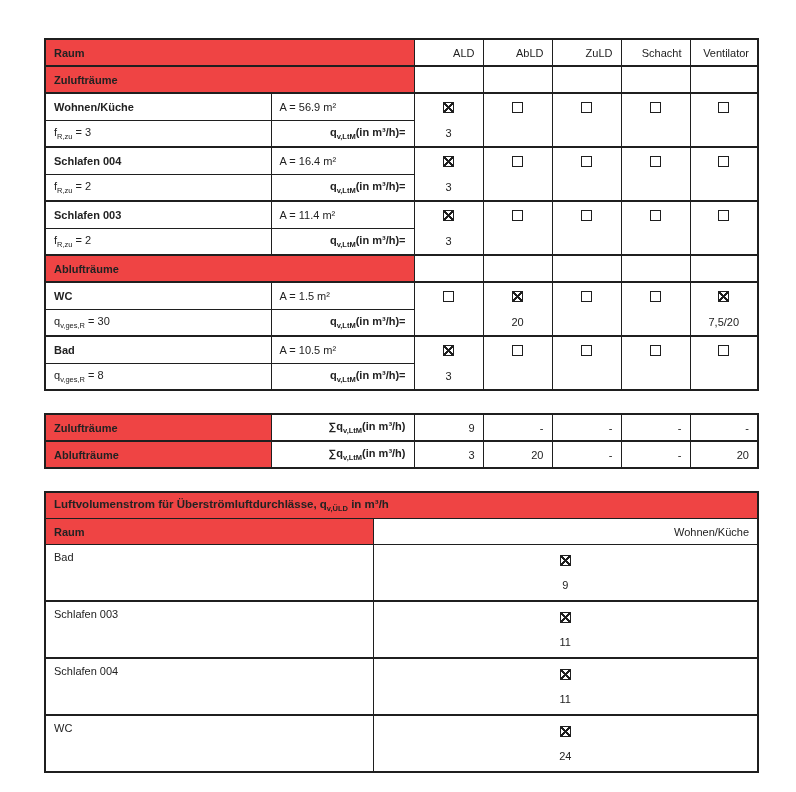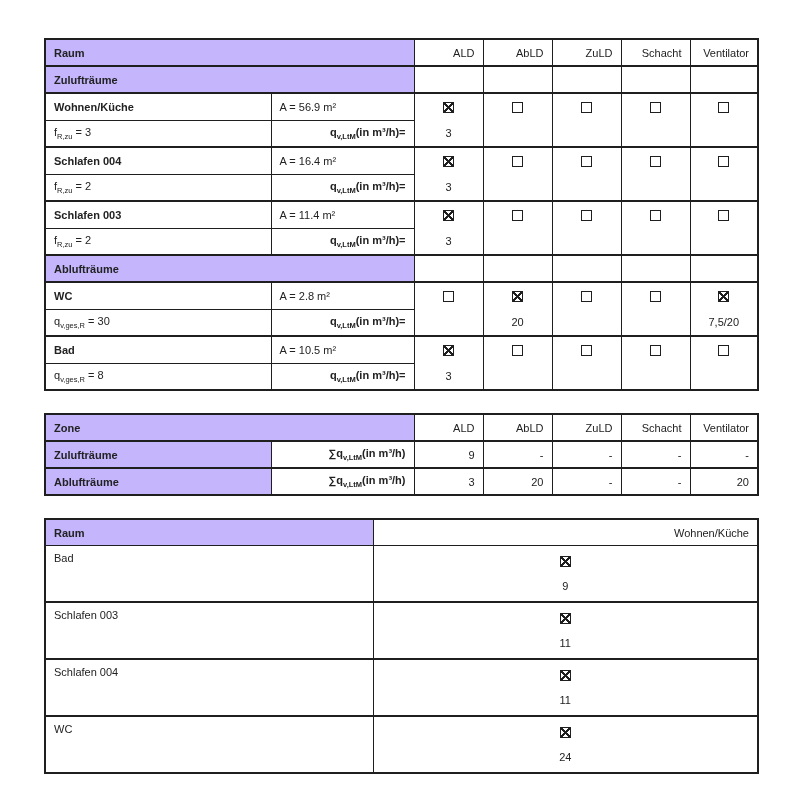--- a/index.html
+++ b/index.html
@@ -17,21 +17,21 @@
     padding:0 8px;
     font-size:11px;
     height:25px;
     vertical-align:middle;
     overflow:hidden;
     white-space:nowrap;
   }
   table.tbl { border:2px solid #1f1f1f; }
   tr.grp > td { border-top-width:2px; }
 
-  .grey { background:#c4b5fd; }
+  .grey { background:#ef4444; }
   .b { font-weight:bold; }
   .c { text-align:right; }
   .r { text-align:right;font-weight:bold; }
 
   
   .sb { font-size:7.5px; vertical-align:-2.5px; letter-spacing:0; }
 
   
   td.cbc { padding:0; }
   .cbline, .valline {
@@ -215,21 +215,21 @@
       <td colspan="2" class="grey b">Ablufträume</td>
       <td></td>
           <td></td>
           <td></td>
           <td></td>
           <td></td>
     </tr>
 
     <tr class="grp">
       <td class="b">WC</td>
-      <td>A = 2.8 m²</td>
+      <td>A = 1.5 m²</td>
       <td class="cbc" rowspan="2">
         <div class="cbline">
               <span class="cb"></span>
             </div>
         <div class="valline"></div>
           </td>
       <td class="cbc" rowspan="2">
         <div class="cbline">
               <span class="cb checked"></span>
             </div>
@@ -306,28 +306,20 @@
     <colgroup>
       <col style="width:226px">
         <col style="width:143px">
       <col style="width:69px">
         <col style="width:69px">
         <col style="width:69px">
         <col style="width:69px">
         <col style="width:68px">
     </colgroup>
     <tbody>
-        <tr>
-      <td colspan="2" class="grey b">Zone</td>
-      <td class="c">ALD</td>
-      <td class="c">AbLD</td>
-      <td class="c">ZuLD</td>
-      <td class="c">Schacht</td>
-      <td class="c">Ventilator</td>
-    </tr>
     <tr class="grp">
       <td class="grey b">Zulufträume</td>
       <td class="r"><span>∑q</span><span class="sb">v,LtM</span><span>(in m³/h)</span></td>
       <td class="c">9</td>
       <td class="c">-</td>
       <td class="c">-</td>
       <td class="c">-</td>
       <td class="c">-</td>
     </tr>
     <tr class="grp">
@@ -343,20 +335,23 @@
     </table>
 
   <div class="gap22"></div>
 
   <table class="tbl t3">
     <colgroup>
       <col style="width:328px">
         <col style="width:385px">
     </colgroup>
     <tbody>
+        <tr>
+      <td colspan="2" class="grey b title"><span>Luftvolumenstrom für Überströmluftdurchlässe, q</span><span class="sb">v,ÜLD</span><span> in m³/h</span></td>
+    </tr>
     <tr>
       <td class="grey b">Raum</td>
       <td class="c">Wohnen/Küche</td>
     </tr>
     <tr>
       <td class="nm" style="height:49px">Bad</td>
       <td class="val">
         <div class="cbline">
               <span class="cb checked"></span>
             </div>

